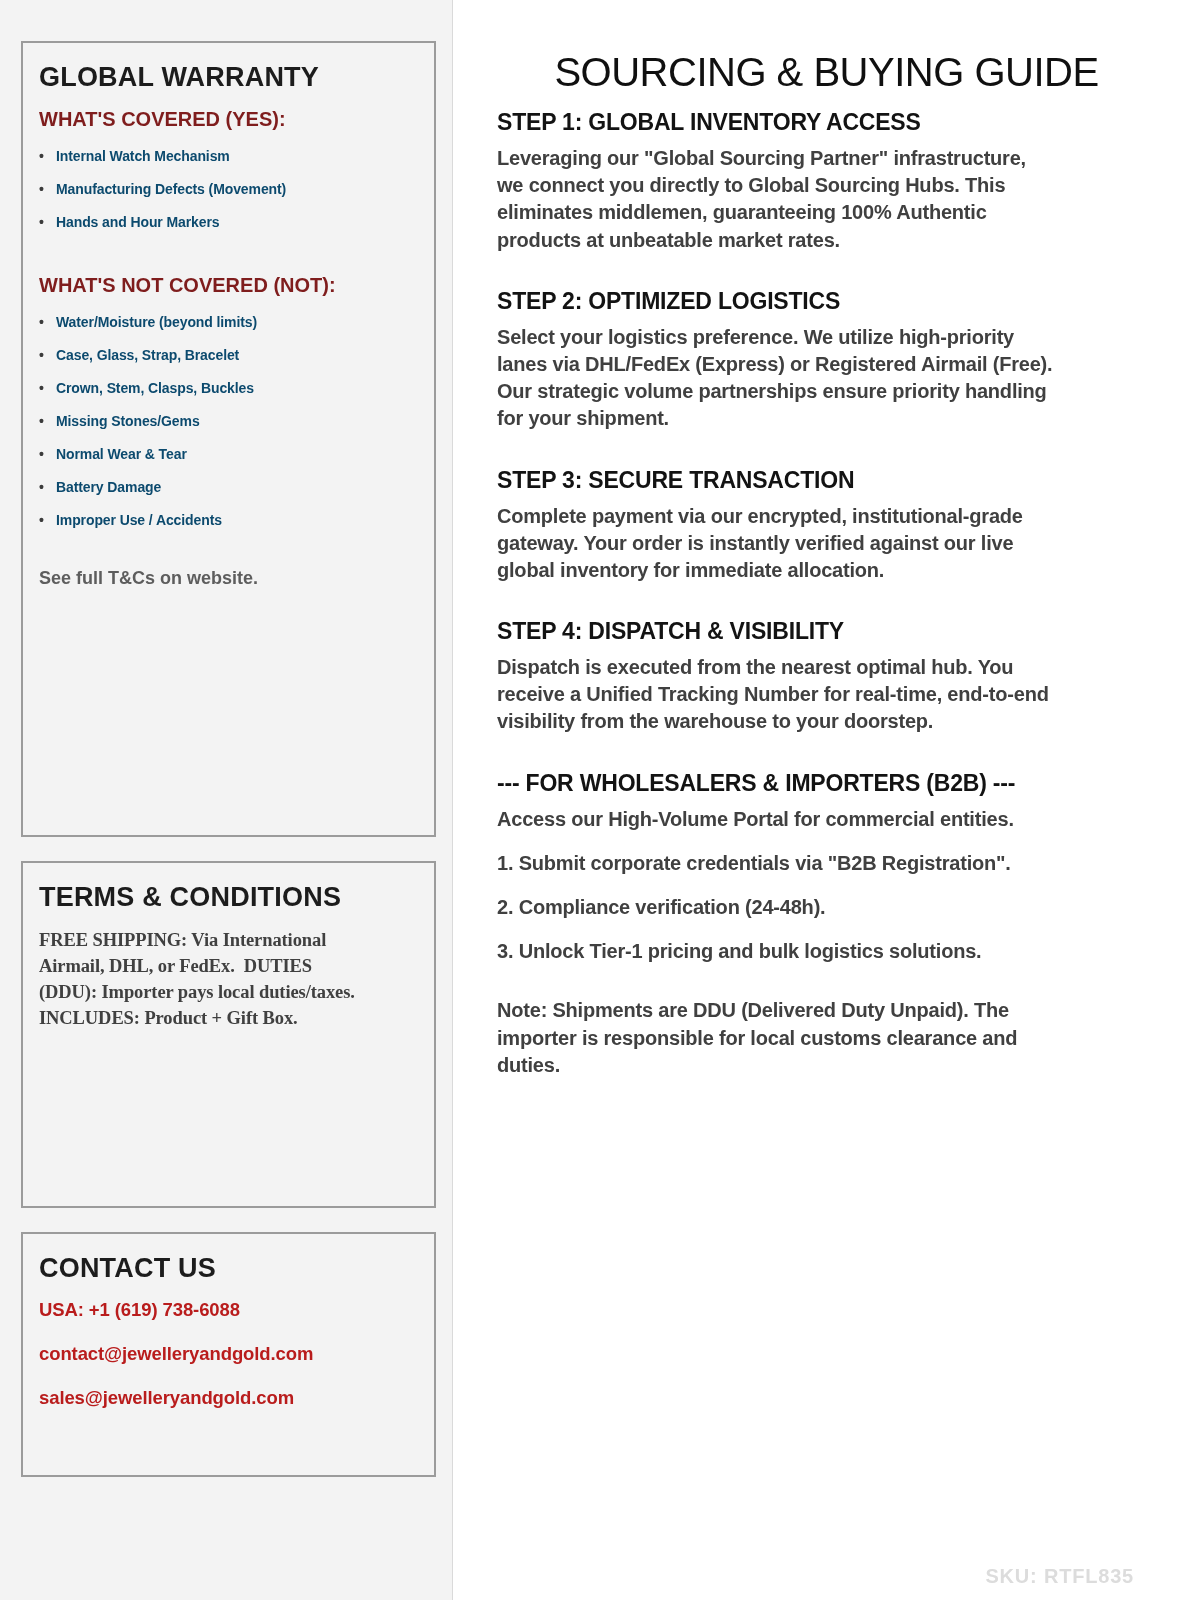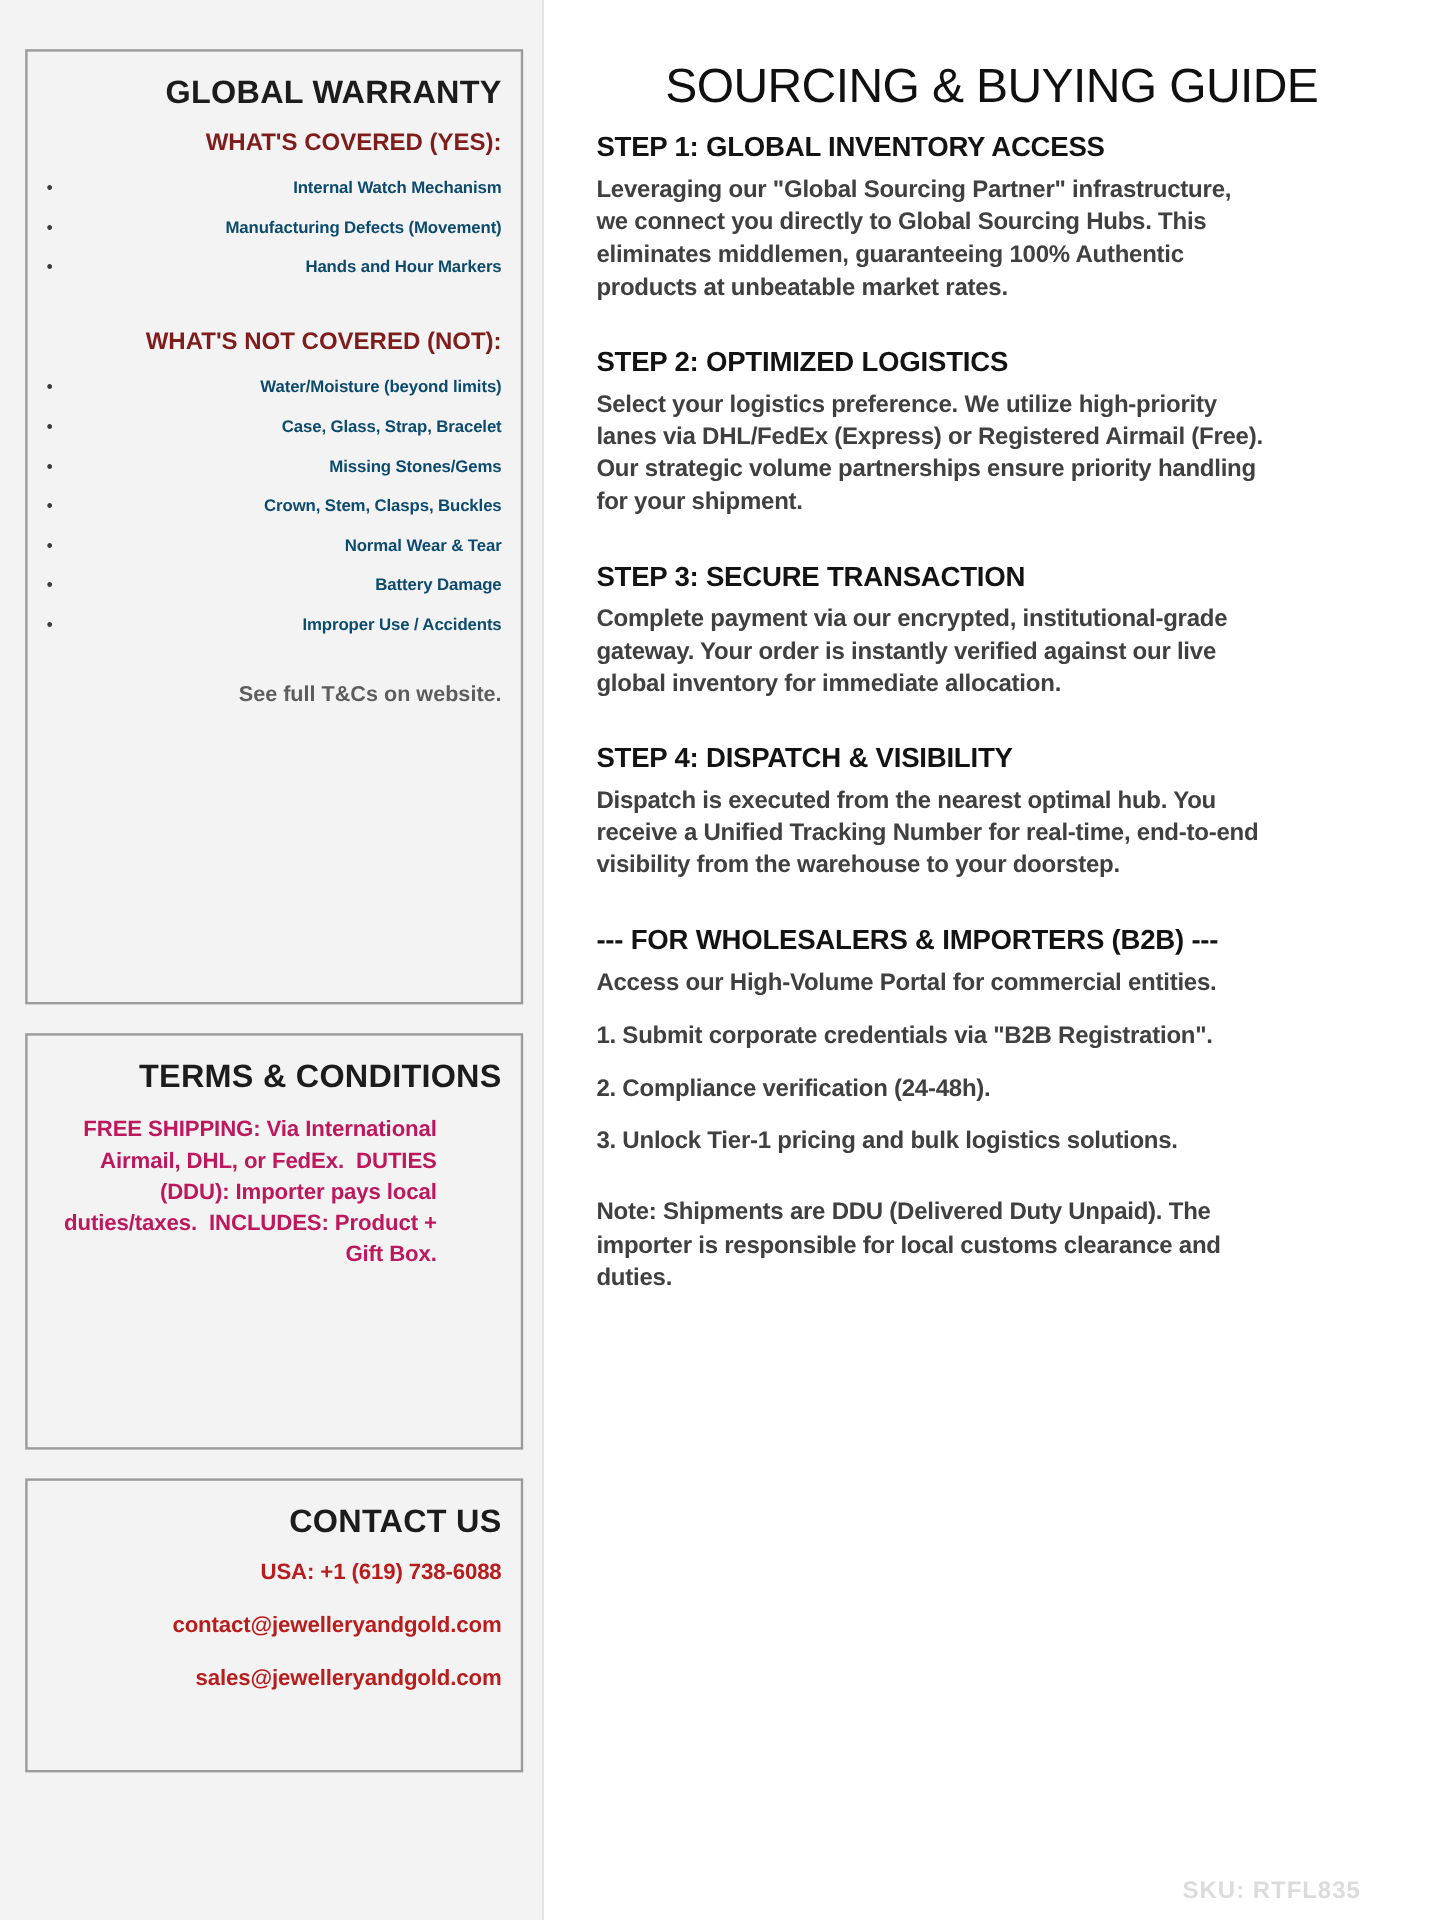--- a/index.html
+++ b/index.html
@@ -12,21 +12,20 @@
   }
   .page { display: flex; width: 1200px; height: 1600px; position: relative; }
 
   
   .sidebar {
     width: 453px; height: 1600px;
     background: #f3f3f3;
     border-right: 1px solid #dadada;
     padding: 41px 16px 0 21px;
     flex: 0 0 auto;
-    text-align: right;
   }
   .side-box {
     border: 2px solid #9b9b9b;
     background: #f3f3f3;
     padding: 19px 16px;
     margin-bottom: 24px;
   }
   .warranty-box { min-height: 796px; }
   .terms-box    { min-height: 347px; }
   .contact-box  { min-height: 245px; }
@@ -46,23 +45,24 @@
     margin: 17px 0; padding-left: 17px; position: relative;
     letter-spacing: -0.1px;
   }
   .blist li::before {
     content: "\2022"; position: absolute; left: 0; color: #3b3b3b;
   }
   .footnote {
     margin-top: 40px; font-size: 18px; font-weight: bold; color: #5d5d5d;
   }
   .terms-body {
-    font-size: 18.5px; font-weight: bold; color: #be185d;
+    font-size: 18.5px; font-weight: bold; color: #404040;
     line-height: 1.4; max-width: 325px; white-space: pre-wrap;
     letter-spacing: -0.1px;
+    font-family: Liberation Serif, serif;
   }
   .contact-line {
     font-size: 18.5px; font-weight: bold; color: #b91c1c;
     margin: 0 0 22px; letter-spacing: -0.1px;
   }
 
   
   .main { flex: 1 1 auto; position: relative; padding-top: 50px; }
   .main-title {
     text-align: center;
@@ -102,22 +102,22 @@
       <h3 class="side-subhead">WHAT'S COVERED (YES):</h3>
       <ul class="blist">
         <li>Internal Watch Mechanism</li>
         <li>Manufacturing Defects (Movement)</li>
         <li>Hands and Hour Markers</li>
       </ul>
       <h3 class="side-subhead gap-top">WHAT'S NOT COVERED (NOT):</h3>
       <ul class="blist">
         <li>Water/Moisture (beyond limits)</li>
         <li>Case, Glass, Strap, Bracelet</li>
+        <li>Crown, Stem, Clasps, Buckles</li>
         <li>Missing Stones/Gems</li>
-        <li>Crown, Stem, Clasps, Buckles</li>
         <li>Normal Wear &amp; Tear</li>
         <li>Battery Damage</li>
         <li>Improper Use / Accidents</li>
       </ul>
       <p class="footnote">See full T&amp;Cs on website.</p>
     </section>
 
     <section class="side-box terms-box">
       <h2 class="side-title">TERMS &amp; CONDITIONS</h2>
       <p class="terms-body">FREE SHIPPING: Via International Airmail, DHL, or FedEx.  DUTIES (DDU): Importer pays local duties/taxes.  INCLUDES: Product + Gift Box.</p>

